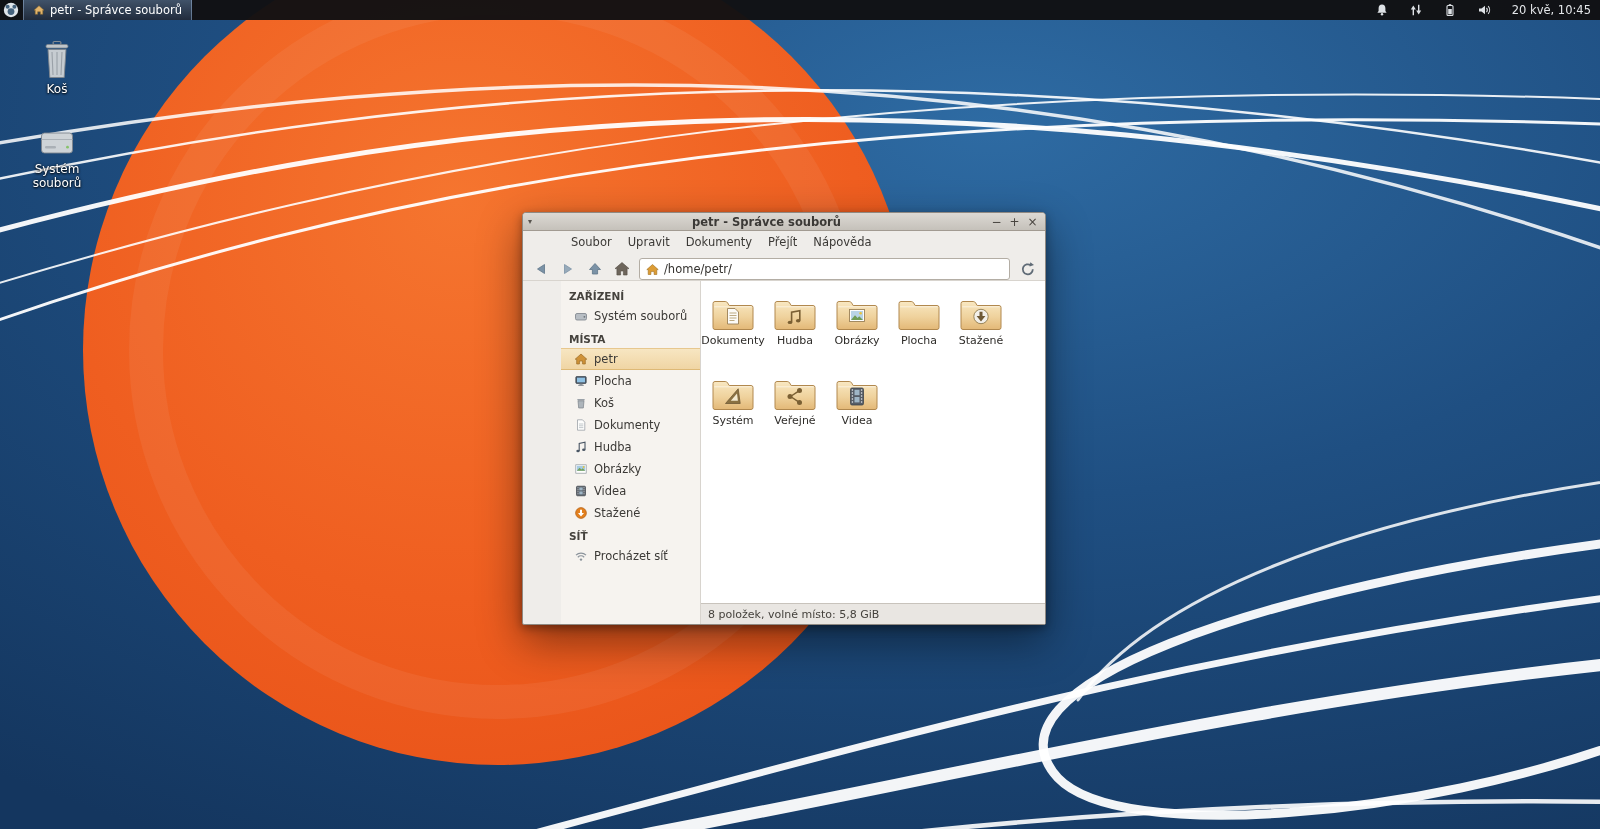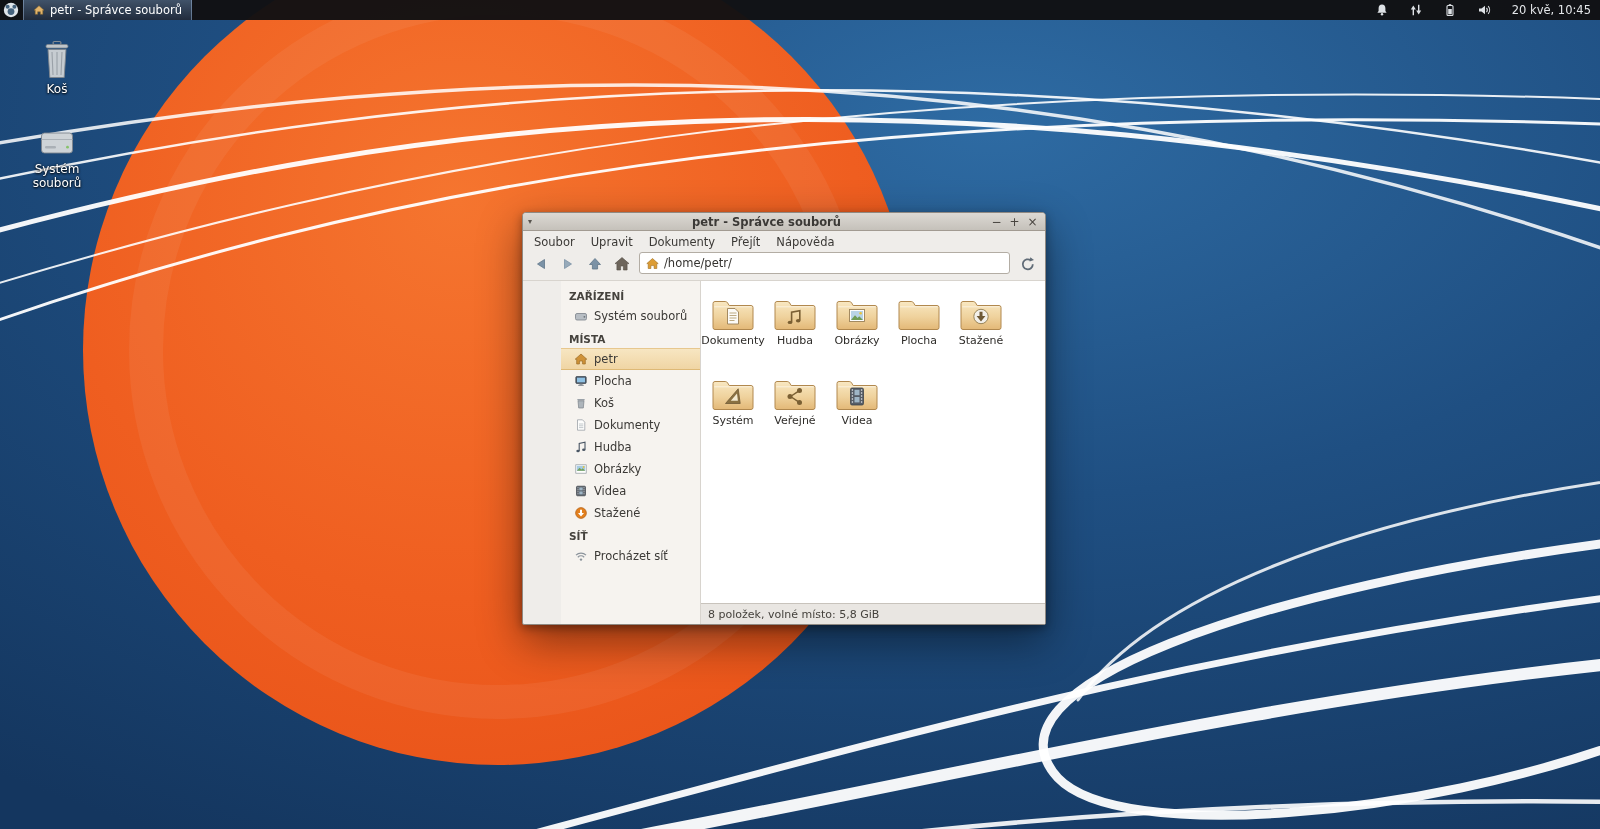--- a/index.html
+++ b/index.html
@@ -37,24 +37,24 @@
   .titlebar { height:18px; display:flex; align-items:center; padding:0 5px;
               background:linear-gradient(#dcd9d4, #c5c1ba); border-bottom:1px solid #a29b92;
               border-radius:3px 3px 0 0; }
   .tb-caret { font-size:8px; color:#57534e; width:16px; }
   .tb-title { flex:1; text-align:center; font-size:11.5px; font-weight:bold; color:#3b3936;
               white-space:nowrap; overflow:hidden; }
   .tb-btns { display:flex; gap:3px; }
   .tb-btn { width:15px; text-align:center; font-size:12px; color:#48443f; line-height:16px; }
 
   .menubar { display:flex; align-items:center; height:21px; padding:0 3px;
-             font-size:11.5px; color:#3b3936; }
+             font-size:11.5px; color:#3b3936;margin-left:37px; }
   .menu-item { padding:2px 8px; }
 
-  .toolbar { display:flex; align-items:flex-start; height:29px; padding:0 4px;
+  .toolbar { display:flex; align-items:flex-end; height:29px; padding:0 4px;
              border-bottom:1px solid #d8d4ce; }
   .tool-btn { width:27px; height:23px; display:flex; align-items:center; justify-content:center; border-radius:3px; }
   .pathbar { flex:1; display:flex; align-items:center; gap:5px; height:22px; margin:0 4px; padding:0 6px;
              background:#ffffff; border:1px solid #b3ada4; border-radius:3px;
              font-size:11.5px; color:#34322f; }
   .path-text { white-space:nowrap; }
 
   .window-body { display:flex; height:343px; }
   .sidebar { width:140px; background:#f6f3ef; border-right:1px solid #d8d4ce; padding-top:3px; overflow:hidden;margin-left:38px; }
   .side-header { padding:6px 8px 3px; font-size:10.5px; font-weight:bold; color:#45423d; }

